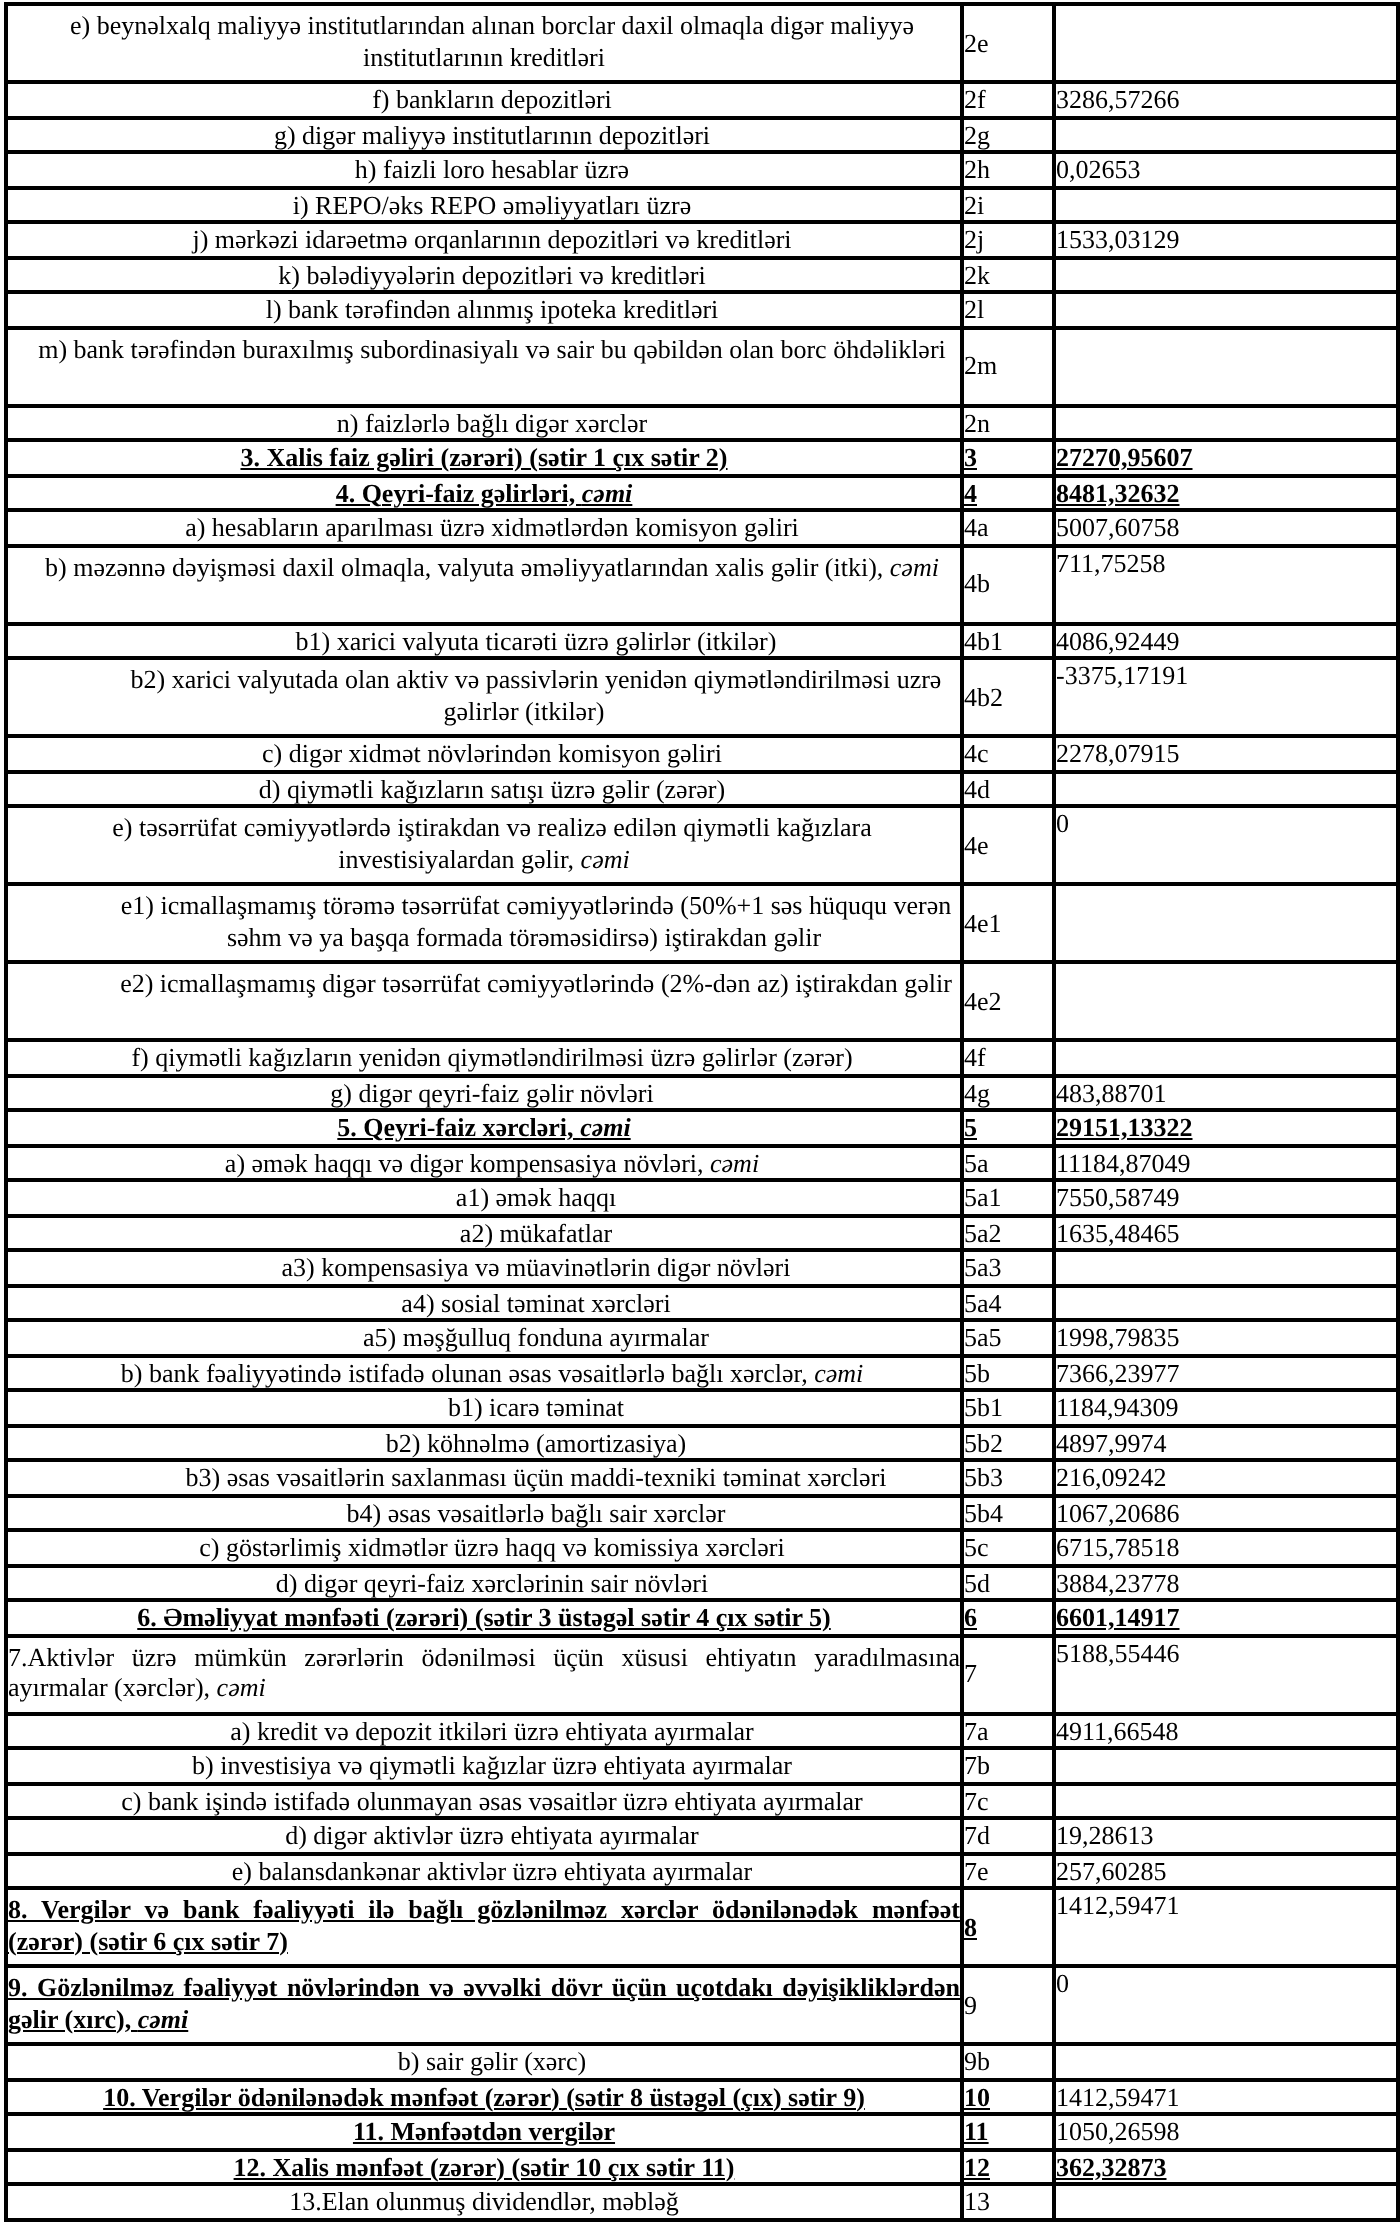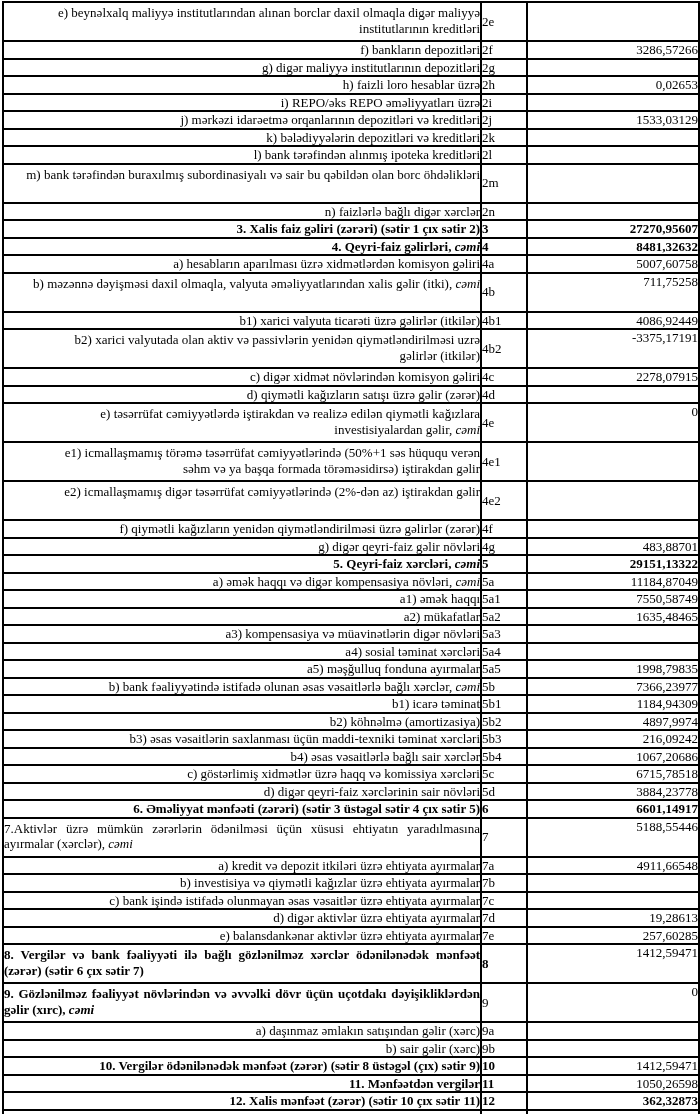--- a/index.html
+++ b/index.html
@@ -25,36 +25,35 @@
     border: 2px solid #000000;
     font-size: 13px;
     line-height: 15.5px;
     padding: 0;
     overflow: hidden;
     word-wrap: break-word;
   }
   td.desc {
     padding: 0 2px 0 3px;
     vertical-align: top;
-    text-align: right;
+    text-align: center;
   }
   td.desc.lvl1 { text-indent: 8px; }
   td.desc.lvl2 { padding-left: 40px; text-indent: 12px; }
   td.desc.justify { text-align: justify; }
   td.code {
     text-align: left;
     vertical-align: middle;
     padding: 0 1px;
   }
   td.val {
-    text-align: right;
     vertical-align: top;
     padding: 0 3px 0 2px;
   }
-  .bold { font-weight: bold; }
+  .bold { font-weight: bold; text-decoration: underline; }
   tr.tall td { height: 33px; }
   tr.tall td.desc { padding-top: 2px; padding-bottom: 2px; }
   i.sfx { font-style: italic; }
 </style>
 </head>
 <body>
 
 <div>
   <table class="fin">
     <colgroup>
@@ -287,25 +286,20 @@
     <td class="desc lvl0 justify bold"><span class="lbl">8. Vergilər və bank fəaliyyəti ilə bağlı gözlənilməz xərclər ödənilənədək mənfəət (zərər) (sətir 6 çıx sətir 7)</span><i class="sfx"></i></td>
     <td class="code bold">8</td>
     <td class="val">1412,59471</td>
   </tr>
         <tr class="tall">
     <td class="desc lvl0 justify bold"><span class="lbl">9. Gözlənilməz fəaliyyət növlərindən və əvvəlki dövr üçün uçotdakı dəyişikliklərdən gəlir (xırc), </span><i class="sfx">cəmi</i></td>
     <td class="code">9</td>
     <td class="val">0</td>
   </tr>
         <tr>
-    <td class="desc lvl1"><span class="lbl">a) daşınmaz əmlakın satışından gəlir (xərc)</span><i class="sfx"></i></td>
-    <td class="code">9a</td>
-    <td class="val"></td>
-  </tr>
-        <tr>
     <td class="desc lvl1"><span class="lbl">b) sair gəlir (xərc)</span><i class="sfx"></i></td>
     <td class="code">9b</td>
     <td class="val"></td>
   </tr>
         <tr>
     <td class="desc lvl0 bold"><span class="lbl">10. Vergilər ödənilənədək mənfəət (zərər) (sətir 8 üstəgəl (çıx) sətir 9)</span><i class="sfx"></i></td>
     <td class="code bold">10</td>
     <td class="val">1412,59471</td>
   </tr>
         <tr>

